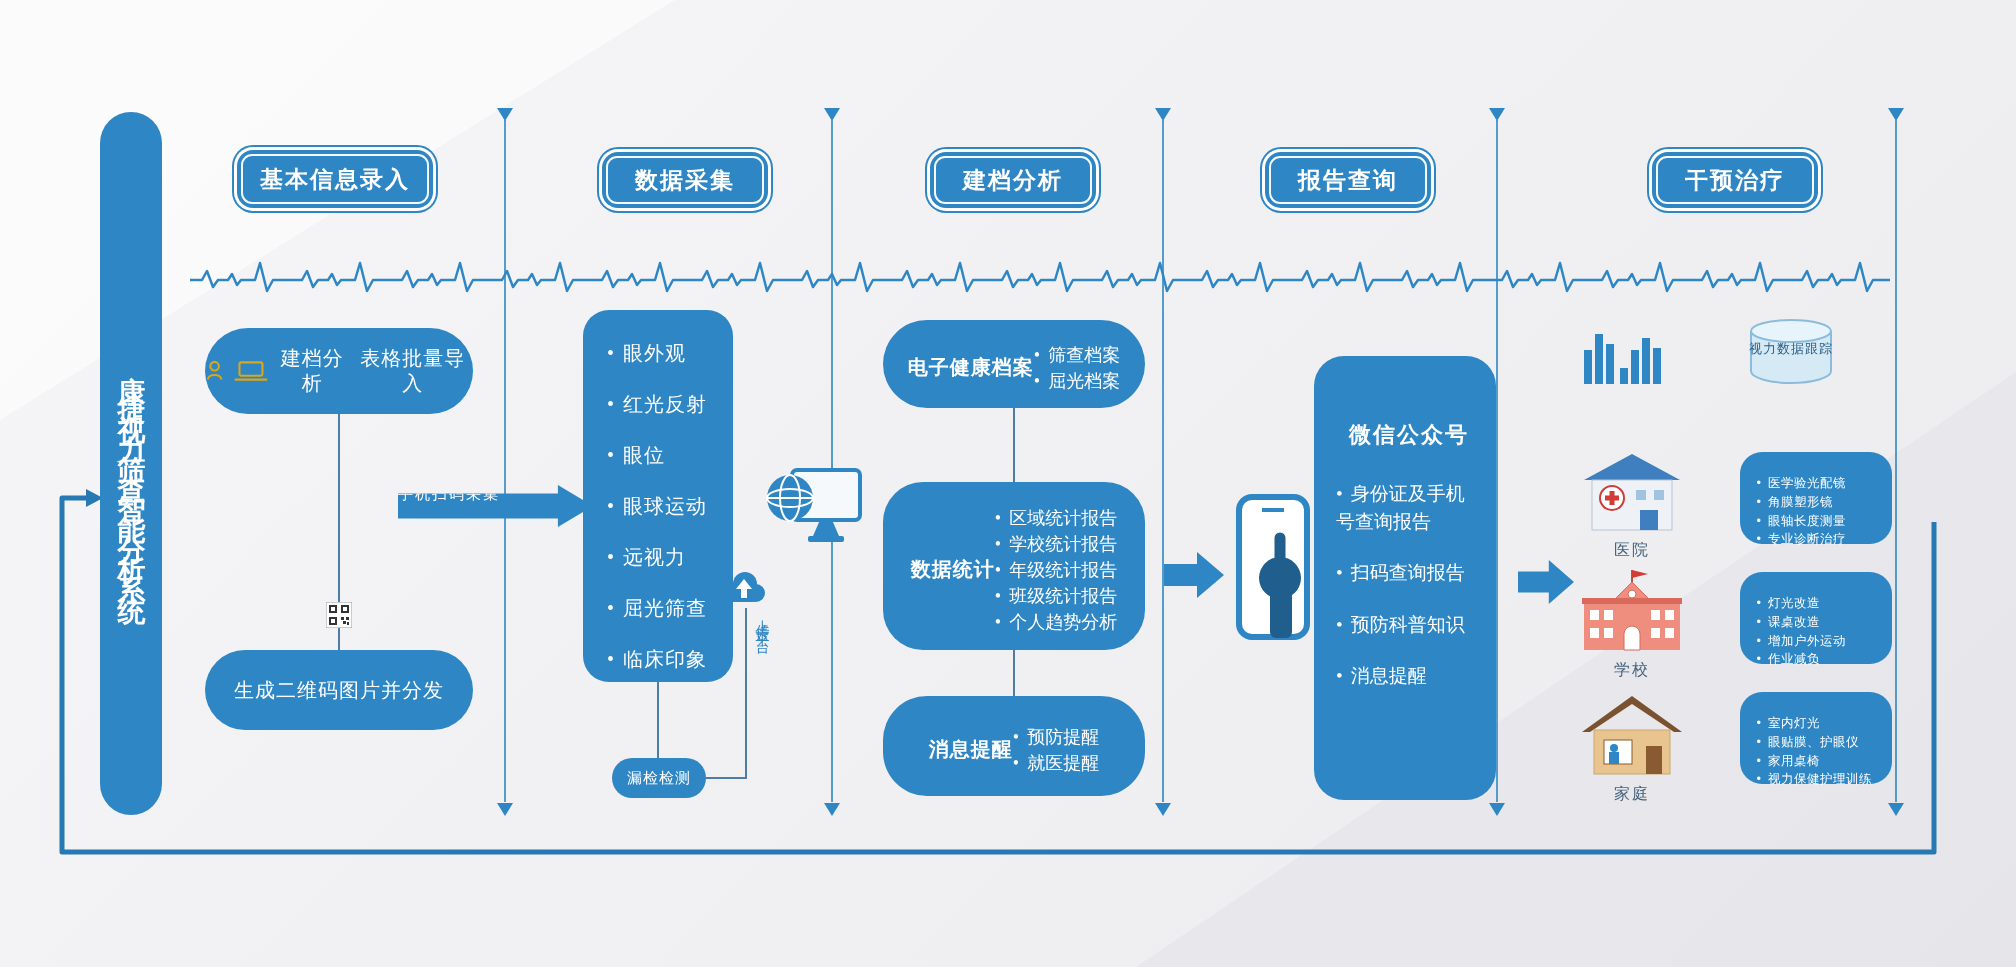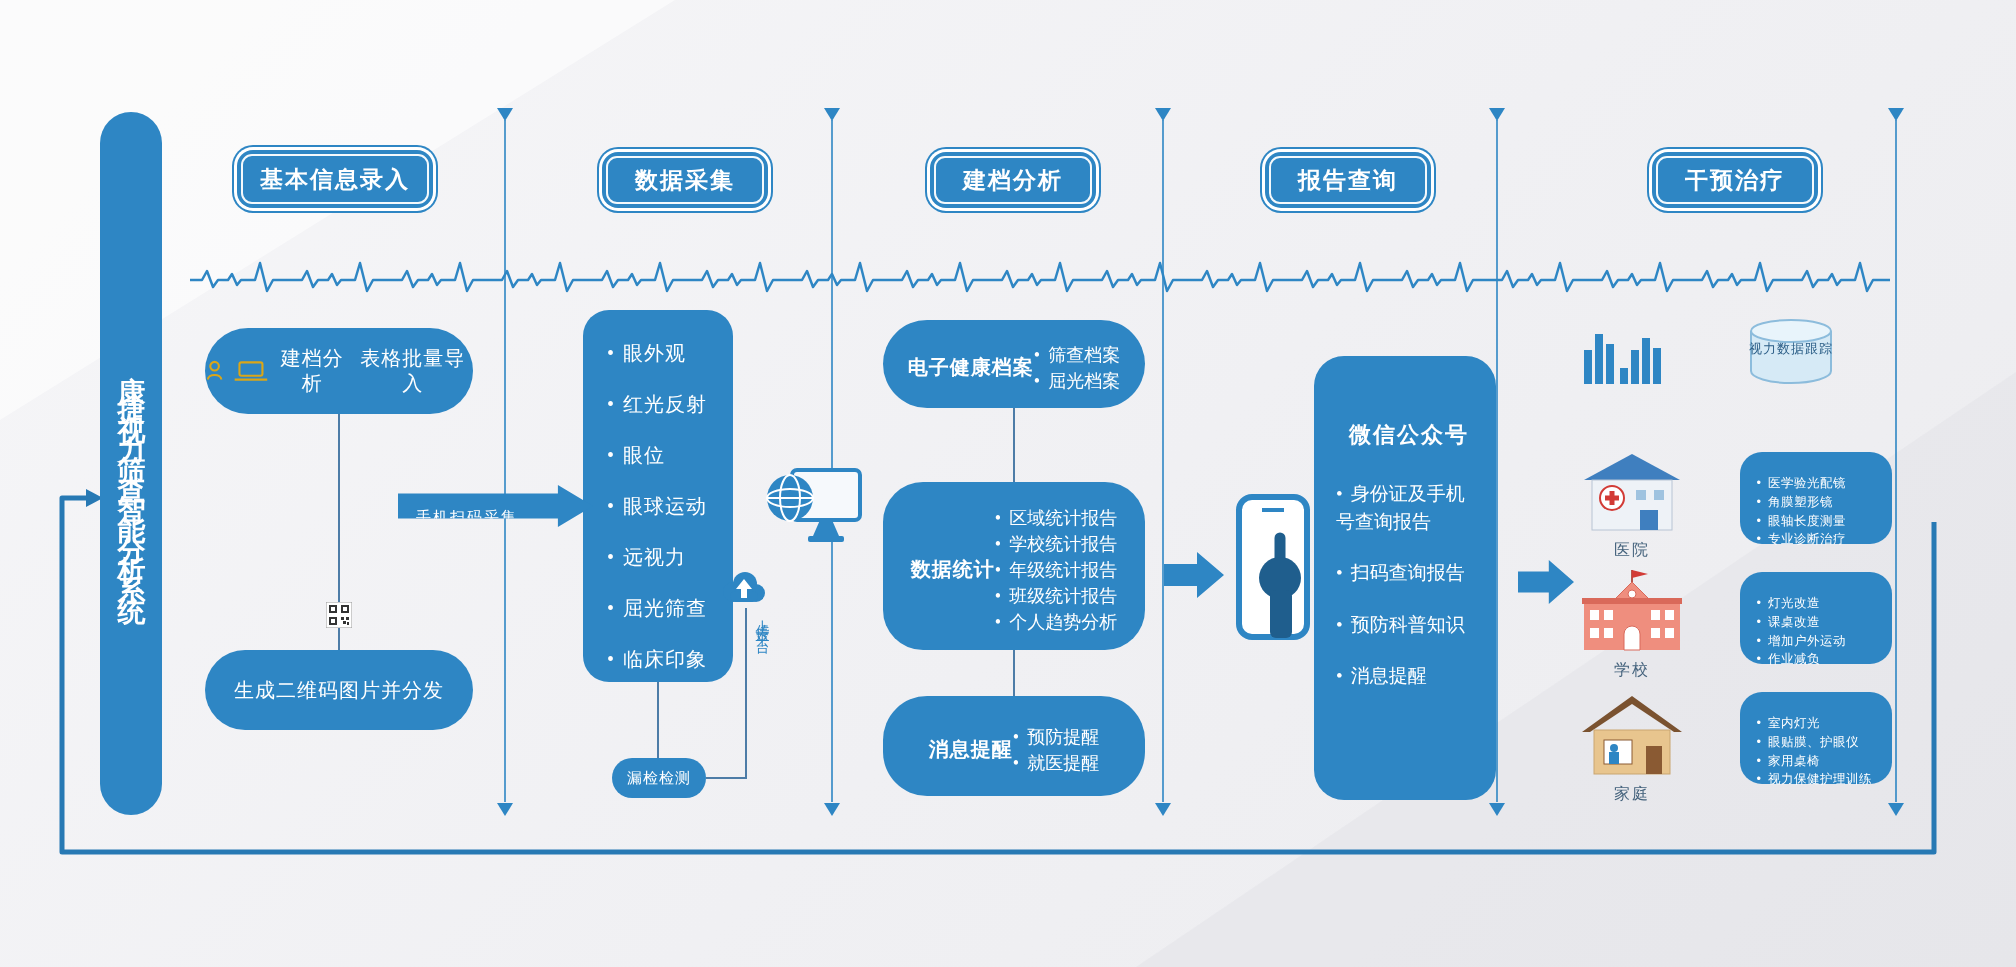--- a/index.html
+++ b/index.html
@@ -29,21 +29,21 @@
   .blist{list-style:none;margin:0;padding:0;}
   .blist li::before{content:"•";margin-right:8px;}
   .sm .blist li::before{content:"•";margin-right:5px;}
 
   .box1{left:205px;top:328px;width:268px;height:86px;border-radius:43px;font-size:20px;line-height:1.25;letter-spacing:1px;}
   .box2{left:205px;top:650px;width:268px;height:80px;border-radius:40px;font-size:20px;line-height:1.25;letter-spacing:1px;}
   .qr{position:absolute;left:326px;top:602px;z-index:3;}
 
   .larrow{position:absolute;z-index:3;left:398px;top:485px;width:195px;height:42px;background:#2e86c4;
     clip-path:polygon(0 20%,82% 20%,82% 0,100% 50%,82% 100%,82% 80%,0 80%);
-    display:flex;align-items:flex-end;padding-left:18px;box-sizing:border-box;color:#fff;font-size:15px;letter-spacing:2px;}
+    display:flex;align-items:flex-start;box-sizing:border-box;color:#fff;font-size:15px;letter-spacing:2px;}
   .barrow{position:absolute;z-index:2;background:#2e86c4;
     clip-path:polygon(0 26%,55% 26%,55% 0,100% 50%,55% 100%,55% 74%,0 74%);}
 
   .exam{left:583px;top:310px;width:150px;height:372px;border-radius:26px;box-sizing:border-box;
     padding:30px 0 0 24px;font-size:20px;letter-spacing:1px;}
   .exam li{margin-bottom:24px;}
   .recheck{left:612px;top:758px;width:94px;height:40px;border-radius:20px;font-size:15px;letter-spacing:1px;}
   .vtext{position:absolute;left:753px;top:608px;z-index:2;writing-mode:vertical-rl;font-size:14px;
     color:#2e86c4;letter-spacing:5px;}
 

